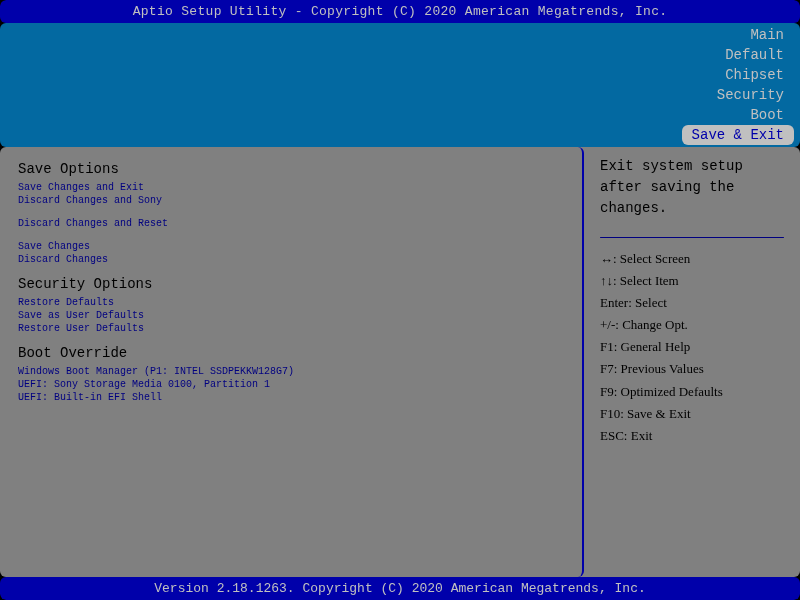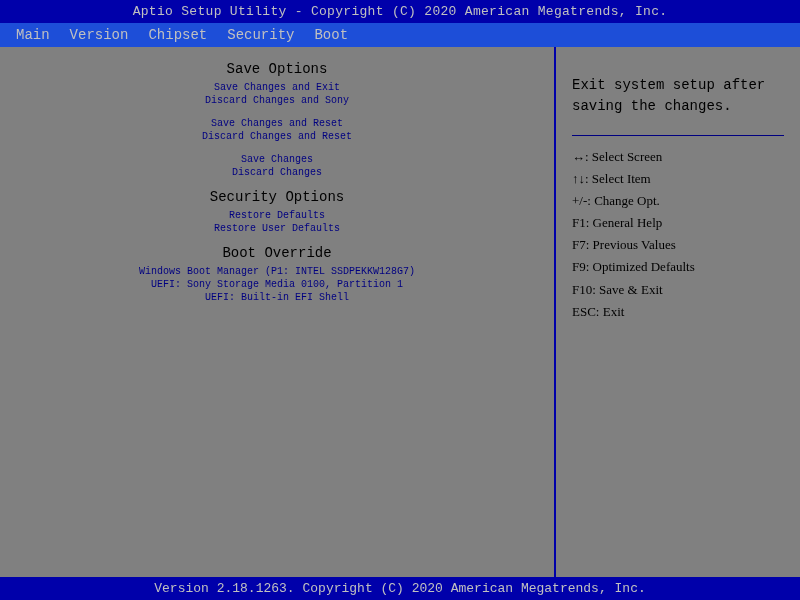--- a/index.html
+++ b/index.html
@@ -1,15 +1,15 @@
 <!DOCTYPE html>
 <html><head>
   <meta charset="utf-8">
   <style>
-    * { margin: 0; padding: 0; box-sizing: border-box; }
+    * { margin: 0; padding: 0; box-sizing: border-box; border-radius: 6px; }
     body {
       width: 800px;
       height: 600px;
       background: #000;
       font-family: 'Courier New', Courier, monospace;
       font-size: 14px;
       overflow: hidden;
     }
     #app {
       width: 800px;
@@ -19,22 +19,23 @@
     }
     #title-bar {
       background: #0000aa;
       color: #c0c0c0;
       text-align: center;
       padding: 4px 0;
       font-size: 13px;
       letter-spacing: 0.3px;
     }
     #nav-bar {
-      background: #1d4ed8;
+      background: #0369a1;
       display: flex;
+      flex-direction: column;
       align-items: flex-end;
       padding: 2px 6px;
       gap: 0;
     }
     .nav-item {
       color: #c0c0c0;
       padding: 2px 10px;
       cursor: pointer;
       font-size: 14px;
     }
@@ -46,25 +47,24 @@
       flex: 1;
       display: flex;
       flex-direction: row;
       background: #808080;
     }
     #left-panel {
       flex: 1;
       padding: 14px 18px;
       border-right: 2px solid #0000aa;
       color: #000080;
-      text-align: center;
     }
     #right-panel {
-      width: 244px;
-      padding: 28px 16px;
+      width: 216px;
+      padding: 9px 16px;
       color: #000080;
       display: flex;
       flex-direction: column;
     }
     .section-header {
       color: #000;
       margin-bottom: 4px;
       font-size: 14px;
     }
     .menu-item {
@@ -106,57 +106,59 @@
 
 <div id="app">
 
   <div id="title-bar">
     <span>Aptio Setup Utility - Copyright (C) 2020 American Megatrends, Inc.</span>
   </div>
 
   <div id="nav-bar">
 
   <div class="nav-item">Main</div>
-      <div class="nav-item">Version</div>
+      <div class="nav-item">Default</div>
       <div class="nav-item">Chipset</div>
       <div class="nav-item">Security</div>
       <div class="nav-item">Boot</div>
+      <div class="nav-item active">Save &amp; Exit</div>
     </div>
 
   <div id="content-area">
 
     <div id="left-panel">
 
     <div class="section-header">Save Options</div>
         <div class="menu-item">Save Changes and Exit</div>
         <div class="menu-item">Discard Changes and Sony</div>
         <div class="menu-spacer"></div>
-        <div class="menu-item">Save Changes and Reset</div>
         <div class="menu-item">Discard Changes and Reset</div>
         <div class="menu-spacer"></div>
         <div class="menu-item">Save Changes</div>
         <div class="menu-item">Discard Changes</div>
         <div class="menu-spacer"></div>
         <div class="section-header">Security Options</div>
         <div class="menu-item">Restore Defaults</div>
+        <div class="menu-item">Save as User Defaults</div>
         <div class="menu-item">Restore User Defaults</div>
         <div class="menu-spacer"></div>
         <div class="section-header">Boot Override</div>
         <div class="menu-item">Windows Boot Manager (P1: INTEL SSDPEKKW128G7)</div>
         <div class="menu-item">UEFI: Sony Storage Media 0100, Partition 1</div>
         <div class="menu-item">UEFI: Built-in EFI Shell</div>
         <div class="menu-spacer"></div>
       </div>
 
     <div id="right-panel">
       <div class="description-text">Exit system setup after saving the changes.</div>
       <hr class="divider">
       <div class="key-help">
           <div>↔: Select Screen</div>
           <div>↑↓: Select Item</div>
+          <div>Enter: Select</div>
           <div>+/-: Change Opt.</div>
           <div>F1: General Help</div>
           <div>F7: Previous Values</div>
           <div>F9: Optimized Defaults</div>
           <div>F10: Save &amp; Exit</div>
           <div>ESC: Exit</div>
         </div>
     </div>
   </div>
 

